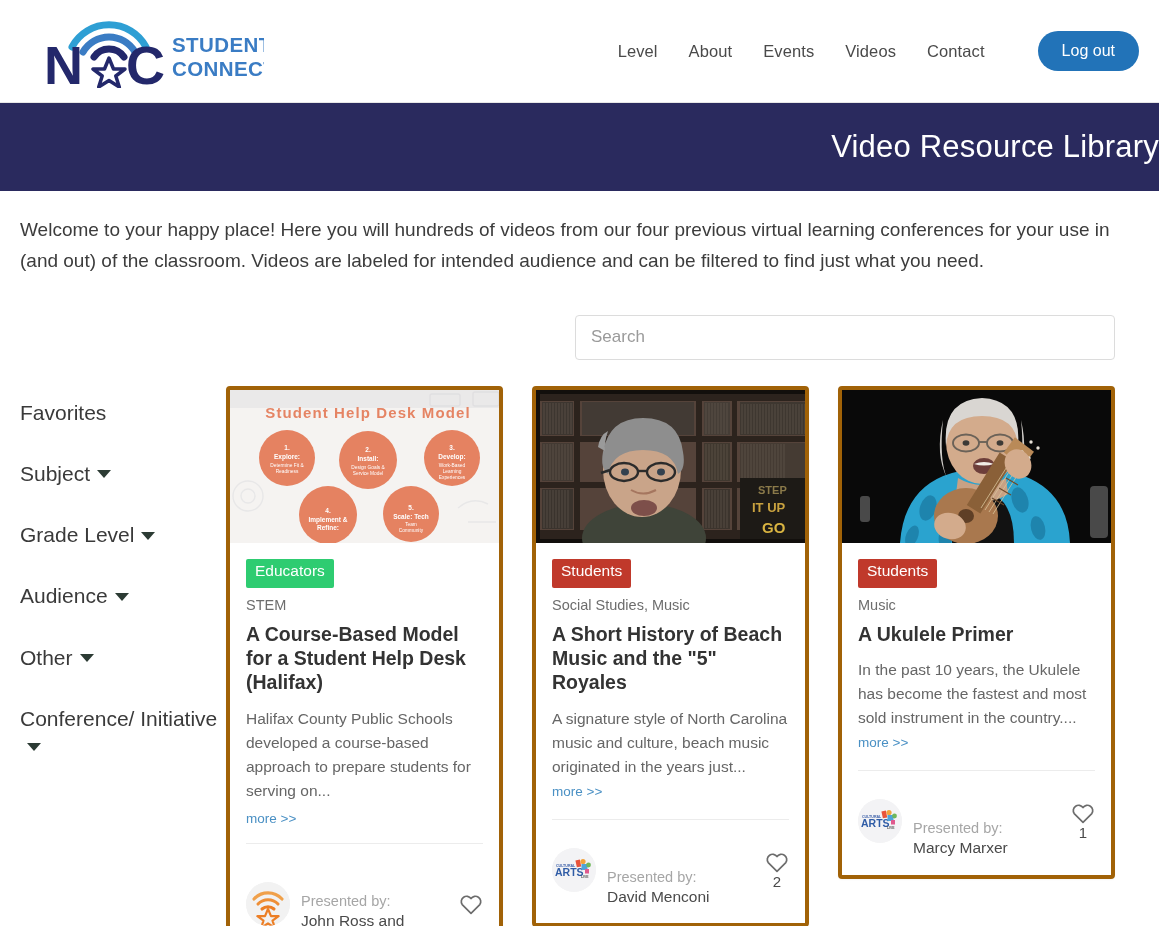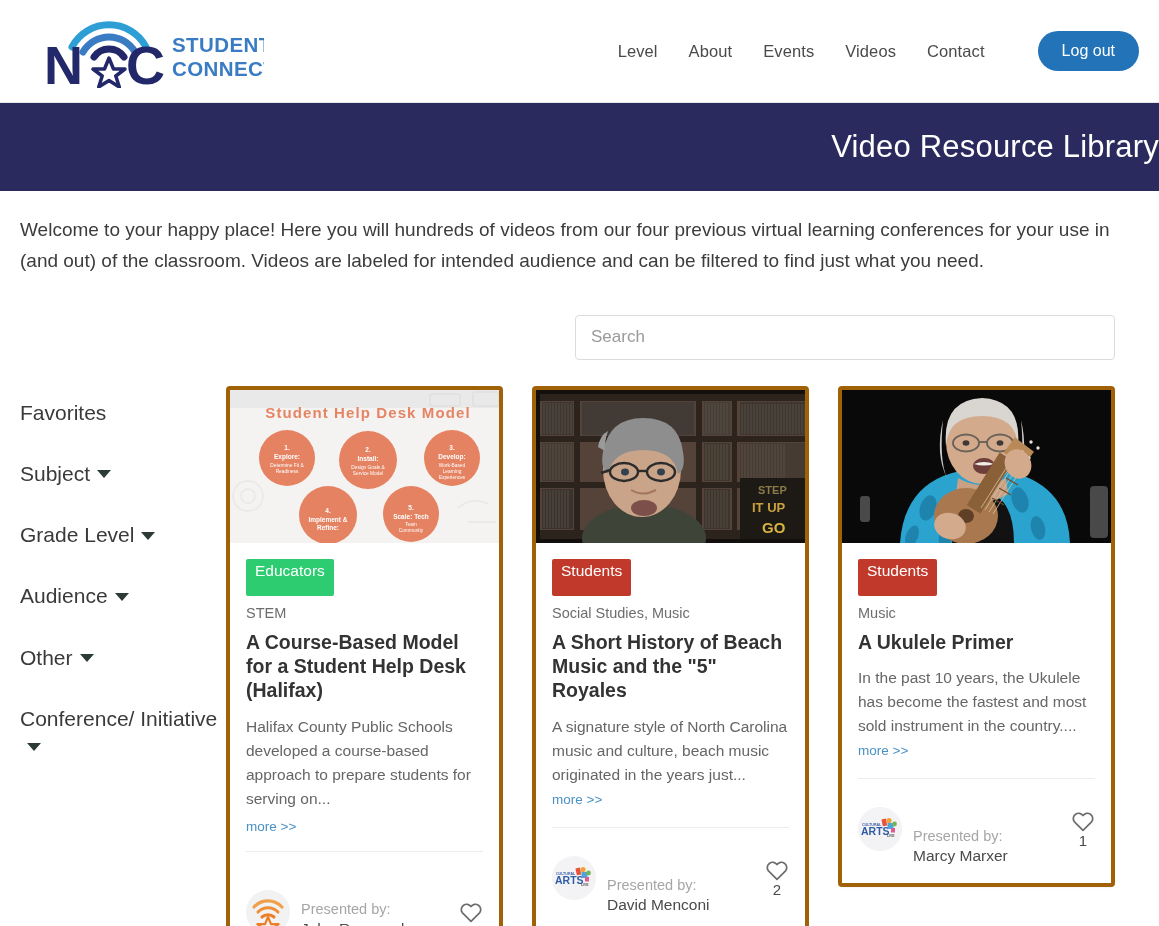--- a/index.html
+++ b/index.html
@@ -153,21 +153,21 @@
     overflow: hidden;
     display: block;
     background: #111;
   }
   .card-body { padding: 16px 16px 0 16px; }
 
   .badge {
     display: inline-block;
     color: #fff;
     font-size: 15.5px;
-    padding: 3px 9px 16px 9px;
+    padding: 3px 9px 8px 9px;
     border-radius: 2px;
     margin-bottom: 9px;
   }
   .badge.educators { background: #2ecc71; }
   .badge.students  { background: #c0392b; }
 
   .subject {
     font-size: 14.5px;
     color: #6d6d6d;
     margin: 0 0 9px 0;

